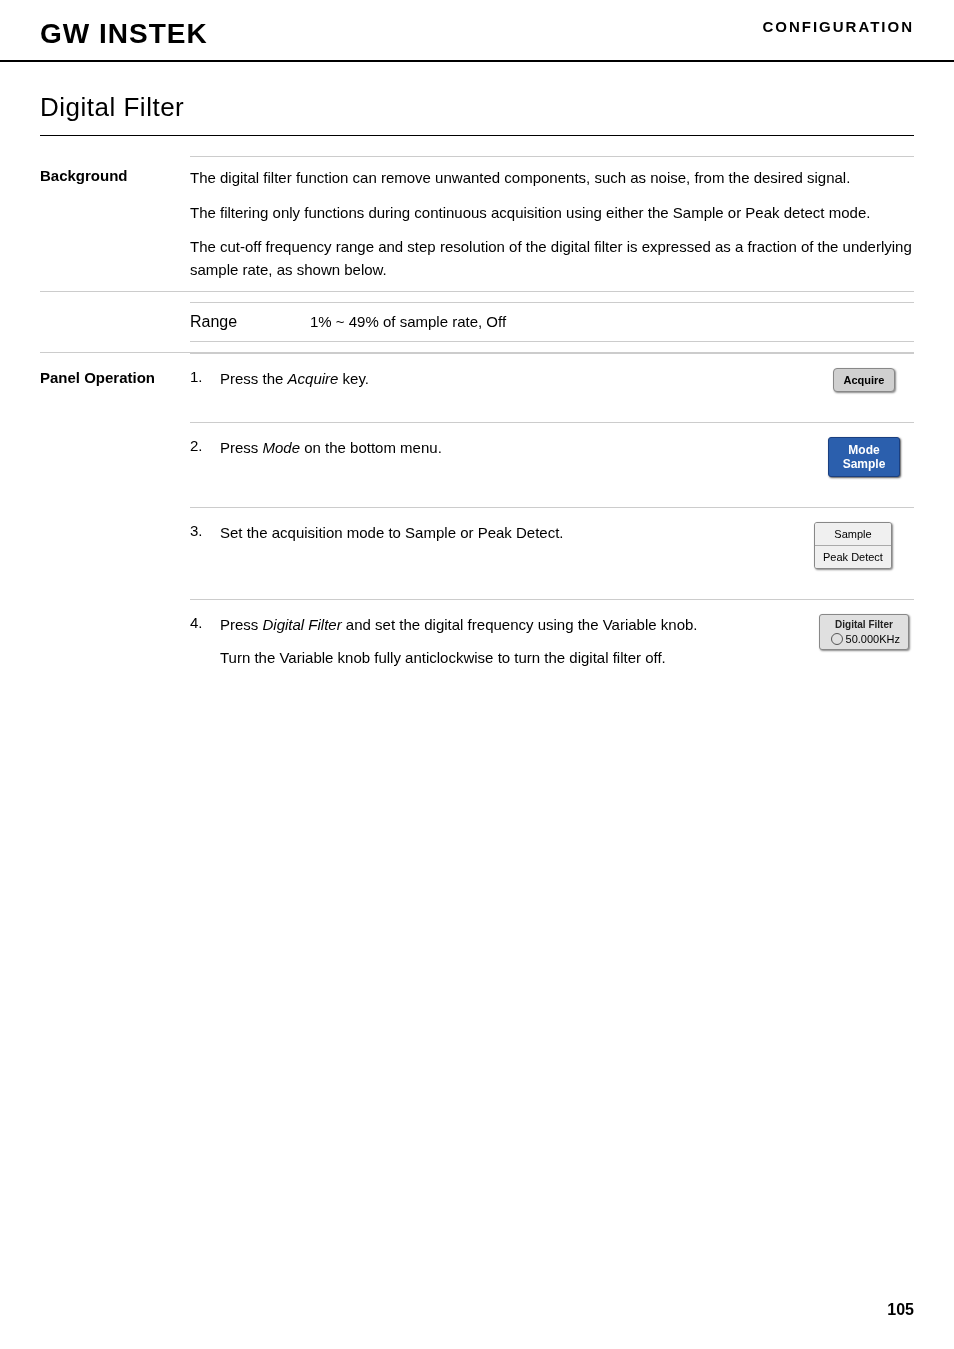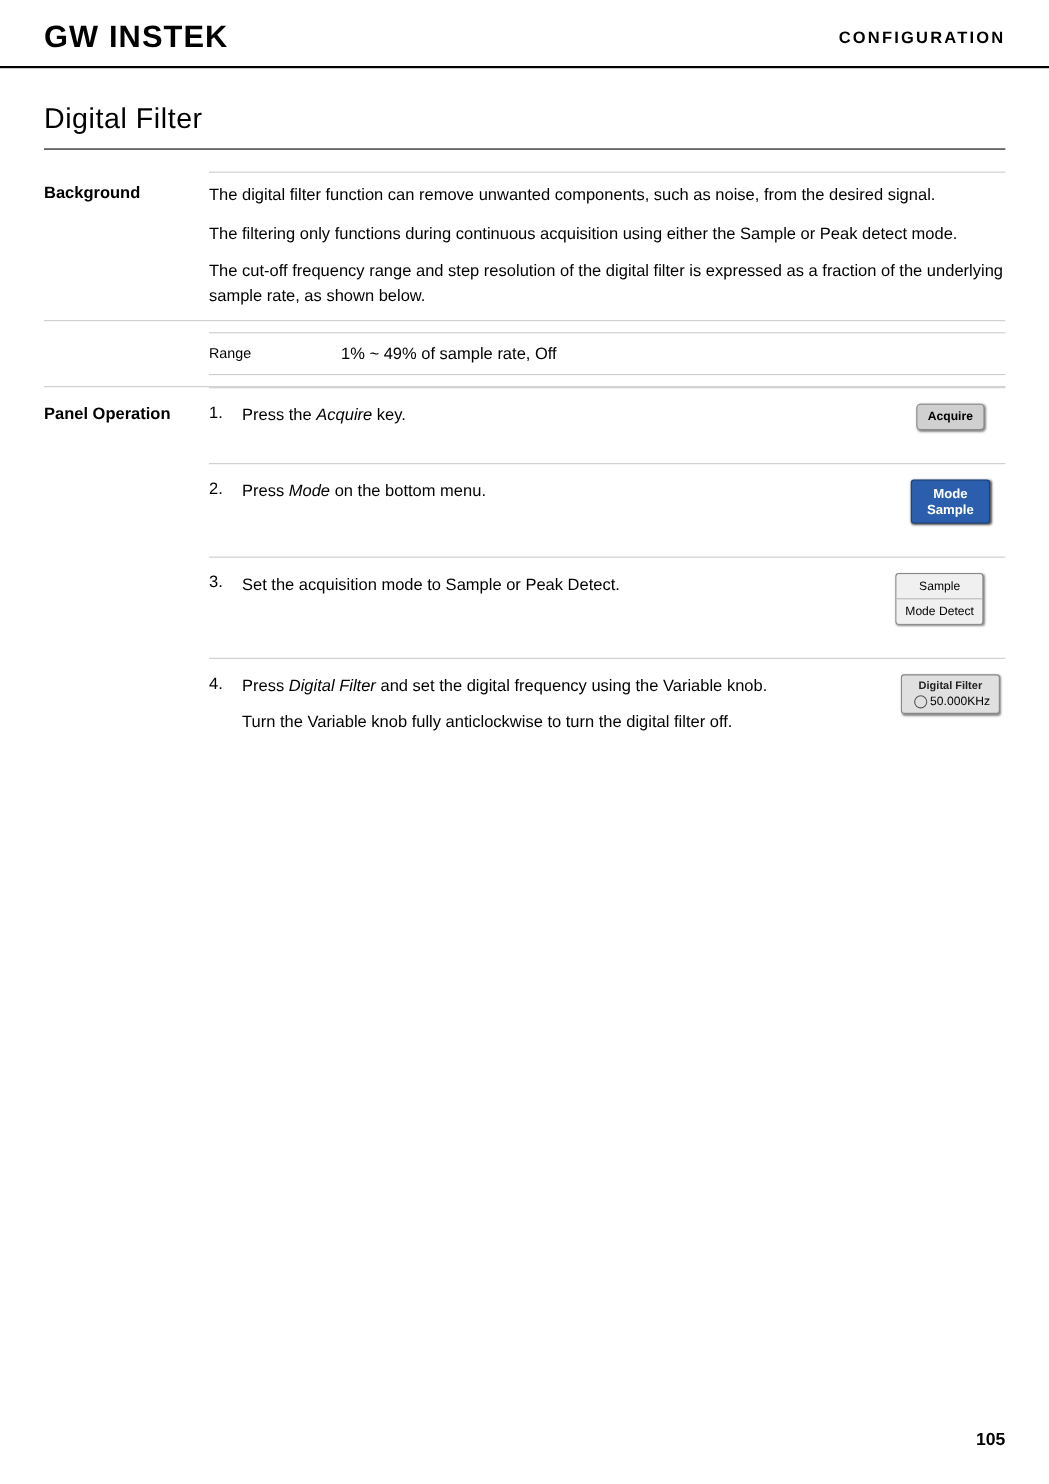--- a/index.html
+++ b/index.html
@@ -11,21 +11,21 @@
       font-family: Arial, Helvetica, sans-serif;
       font-size: 15px;
       color: #000;
       position: relative;
     }
 
     
     .header {
       display: flex;
       justify-content: space-between;
-      align-items: center;
+      align-items: flex-start;
       padding: 18px 40px 10px 40px;
       border-bottom: 2px solid #000;
     }
 
     .logo {
       font-size: 28px;
       font-weight: 900;
       letter-spacing: 1px;
       font-family: Arial Black, Arial, sans-serif;
       color: #000;
@@ -97,21 +97,21 @@
       border-collapse: collapse;
     }
 
     .info-table td {
       padding: 3px 0;
       vertical-align: top;
     }
 
     .info-label {
       width: 120px;
-      font-size: 13px;
+      font-size: 16px;
     }
 
     .info-value {
       font-size: 15px;
     }
 
     
     .op-row {
       display: flex;
       align-items: flex-start;
@@ -331,21 +331,21 @@
           </div>
 
           <div class="op-row">
             <div class="op-number">3.</div>
             <div class="op-text">
               <p>Set the acquisition mode to Sample or Peak Detect.</p>
             </div>
             <div class="op-image" style="flex-direction:column; gap:0;">
               <div class="btn-sample-container">
                 <div class="btn-sample-top">Sample</div>
-                <div class="btn-sample-bottom">Mode Detect</div>
+                <div class="btn-sample-bottom">Peak Detect</div>
               </div>
             </div>
           </div>
 
           <div class="op-row">
             <div class="op-number">4.</div>
             <div class="op-text">
               <p>Press <span class="key-italic">Digital Filter</span> and set the digital frequency using the Variable knob.</p>
               <p>Turn the Variable knob fully anticlockwise to turn the digital filter off.</p>
             </div>

